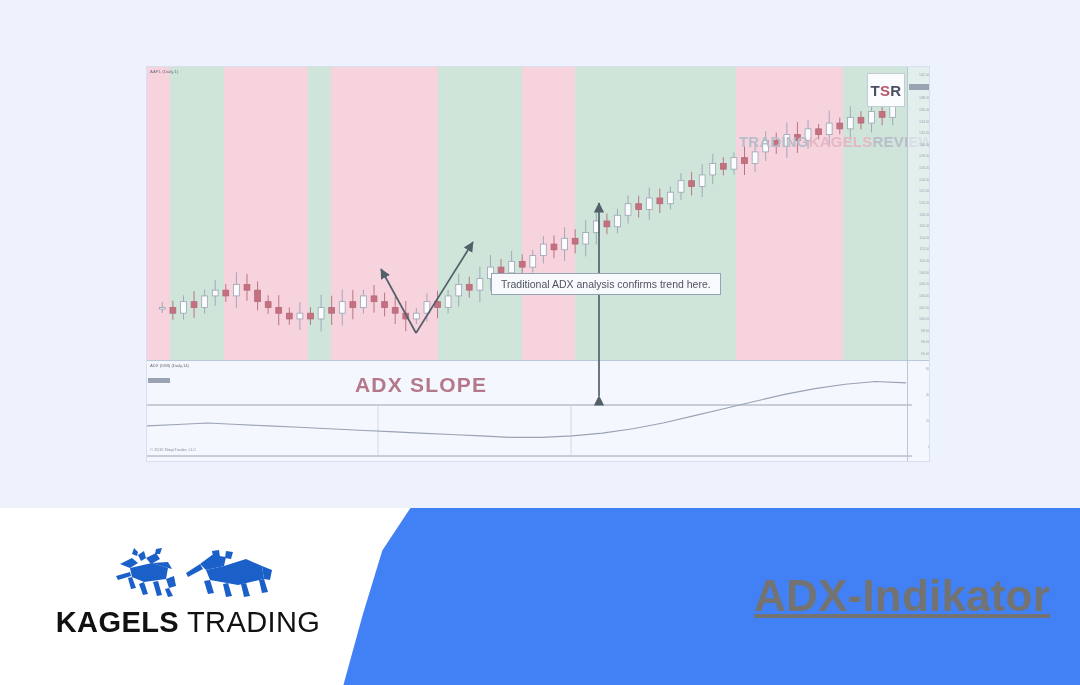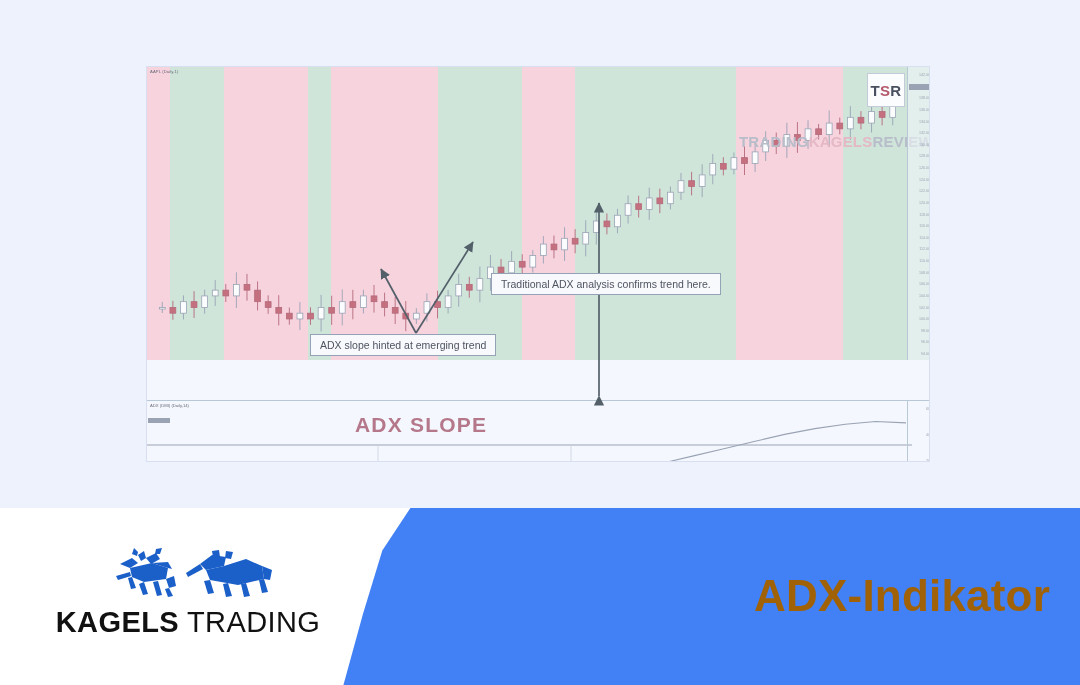--- a/index.html
+++ b/index.html
@@ -22,24 +22,25 @@
     overflow: hidden;
   }
   #brand-blue {
     position: absolute; left: 0; top: 0;
     width: 1080px; height: 177px;
     background: #4180f5;
     clip-path: polygon(38.0% 0%, 100% 0%, 100% 100%, 31.8% 100%, 33.6% 60%, 35.4% 24%);
   }
   #brand-title {
     position: absolute; right: 30px; top: 63px;
-    color: #a16207;
+    color: #737373;
     font-size: 44px; font-weight: bold;
     letter-spacing: 0.2px;
     white-space: nowrap;
+    text-decoration: underline;
   }
   #logo-wrap {
     position: absolute; left: 38px; top: 38px;
     width: 300px; height: 110px;
   }
   #logo-animals { position: absolute; left: 48px; top: 0px; width: 200px; height: 58px; }
   #logo-text {
     position: absolute; left: 0; top: 60px; width: 300px;
     text-align: center;
     font-size: 29px; color: #111111;
@@ -98,21 +99,20 @@
   #tsr-badge .t, #tsr-badge .r { color: #4a5060; }
   #tsr-badge .s { color: #b4596b; }
 
   
   #adx-panel {
     position: absolute; left: 0; top: 293px;
     width: 782px; height: 101px;
     background: #f4f7fd;
     border-top: 1px solid #b9c8d6;
     overflow: hidden;
-    margin-top: 40px;
   }
   #adx-plot { position: absolute; left: 0; top: 0; width: 765px; height: 101px; }
   #adx-label {
     position: absolute; left: 3px; top: 2px;
     font-size: 4.2px; color: #6a6a7a; white-space: nowrap; z-index: 6;
   }
   #adx-copyright {
     position: absolute; left: 3px; bottom: 9px;
     font-size: 4.2px; color: #8e8e9c; white-space: nowrap; z-index: 6;
   }
@@ -396,21 +396,20 @@
           <path d="M0,0 L6,3 L0,6 z" fill="#53606a"></path>
         </marker>
       </defs>
 
       <line x1="269" y1="266" x2="234" y2="202" stroke="#53606a" stroke-width="1.7" marker-end="url(#ah)"></line>
       <line x1="269" y1="266" x2="326" y2="175" stroke="#53606a" stroke-width="1.7" marker-end="url(#ah)"></line>
 
       <line x1="452" y1="329" x2="452" y2="136" stroke="#53606a" stroke-width="1.7" marker-end="url(#ah)" marker-start="url(#ah)"></line>
     </svg>
 
-    <div class="callout" id="callout-slope">ADX slope hinted at emerging trend</div>
     <div class="callout" id="callout-trad">Traditional ADX analysis confirms trend here.</div>
   </div>
 
   <div id="brand-band">
     <div id="brand-blue"></div>
     <div id="brand-title">ADX-Indikator</div>
 
     <div id="logo-wrap">
       <svg id="logo-animals" viewBox="0 0 200 58">
 

